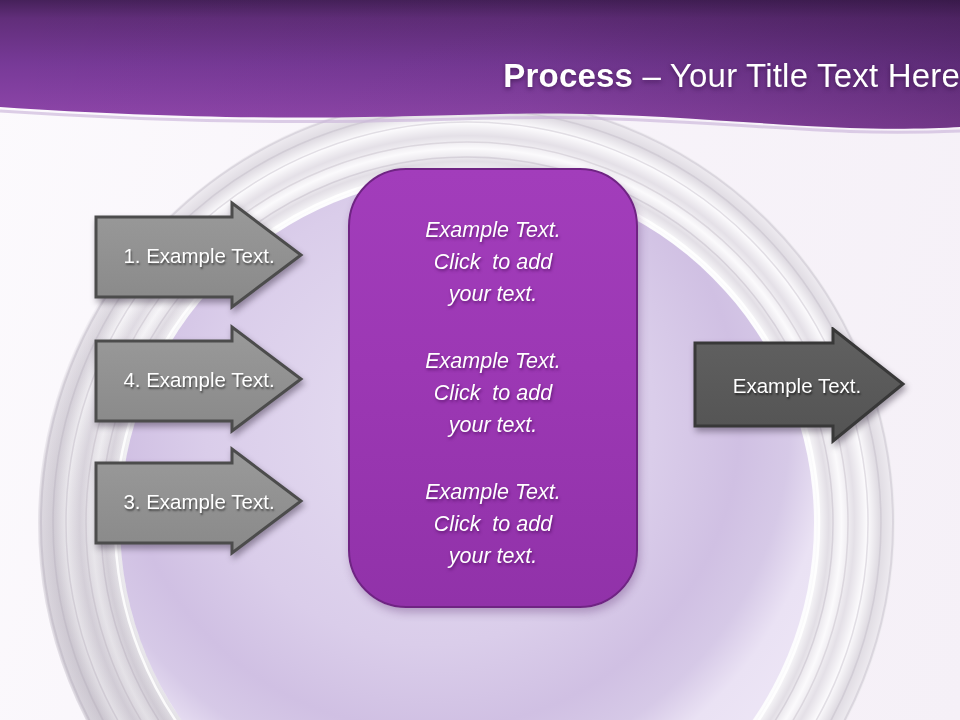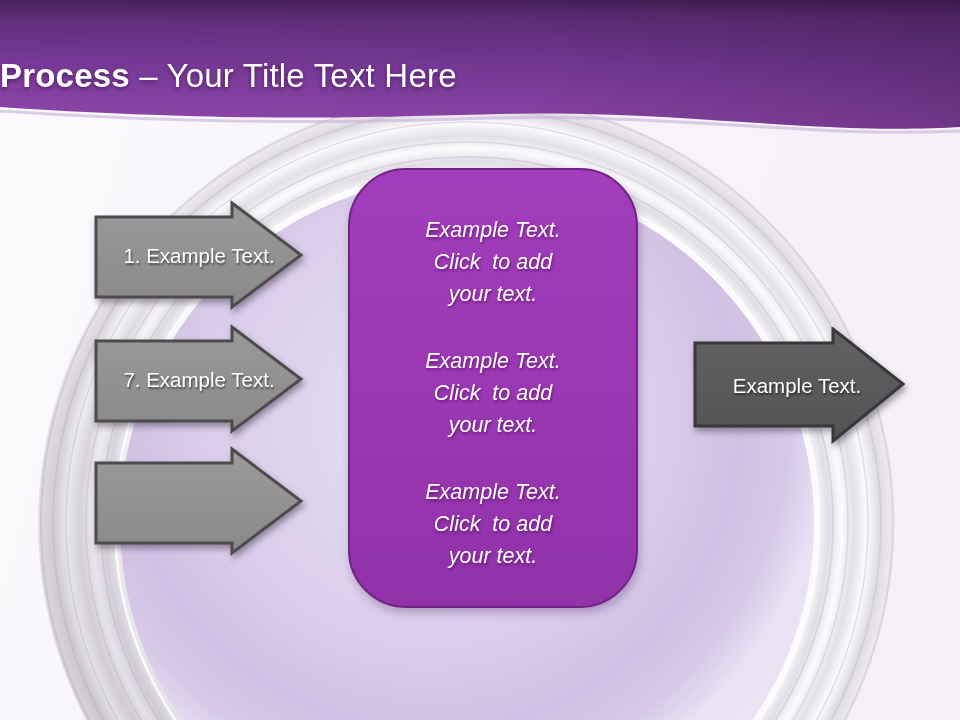--- a/index.html
+++ b/index.html
@@ -12,21 +12,21 @@
     background: linear-gradient(105deg, #fcfafd 0%, #f8f4fa 45%, #f5f0f7 100%);
   }
 
   
   .lid { position: absolute; left: 0; top: 0; }
 
   
   .banner { position: absolute; left: 0; top: 0; }
   .title {
     position: absolute; left: 0; top: 54px; width: 960px; height: 44px;
-    text-align: left; color: #ffffff; font-size: 33px; line-height: 44px;
+    text-align: right; color: #ffffff; font-size: 33px; line-height: 44px;
     text-shadow: 0 2px 4px rgba(40,10,55,0.55);
     letter-spacing: 0.2px;
   }
   .title .t-bold { font-weight: 700; }
   .title .t-reg  { font-weight: 400; }
 
   
   .step { position: absolute; width: 212px; height: 112px; }
   .step svg, .out-arrow svg { position: absolute; left: 0; top: 0; filter: drop-shadow(2px 4px 3px rgba(50,40,60,0.45)); }
   .step-label {
@@ -142,33 +142,34 @@
   <div class="step step2">
     <svg width="212" height="112" viewBox="0 0 212 112">
       <defs>
         <linearGradient id="gra2" x1="0" y1="0" x2="0" y2="1">
           <stop offset="0" stop-color="#9a9a9a"></stop>
             <stop offset="1" stop-color="#898989"></stop>
         </linearGradient>
       </defs>
       <polygon points="2,17 138,17 138,3 207,55 138,107 138,97 2,97" fill="url(#gra2)" stroke="#4c4c4c" stroke-width="3" stroke-linejoin="miter"></polygon>
     </svg>
-    <div class="step-label">7. Example Text.</div>
+    <div class="step-label">4. Example Text.</div>
   </div>
 
   <div class="step step3">
     <svg width="212" height="112" viewBox="0 0 212 112">
       <defs>
         <linearGradient id="gra3" x1="0" y1="0" x2="0" y2="1">
           <stop offset="0" stop-color="#9a9a9a"></stop>
             <stop offset="1" stop-color="#898989"></stop>
         </linearGradient>
       </defs>
       <polygon points="2,17 138,17 138,3 207,55 138,107 138,97 2,97" fill="url(#gra3)" stroke="#4c4c4c" stroke-width="3" stroke-linejoin="miter"></polygon>
     </svg>
+    <div class="step-label">3. Example Text.</div>
   </div>
 
   <div class="center-box">
     <div class="text-block">
       <div class="pb-line">Example Text.</div>
       <div class="pb-line">Click  to add</div>
       <div class="pb-line">your text.</div>
     </div>
     <div class="text-block">
       <div class="pb-line">Example Text.</div>

